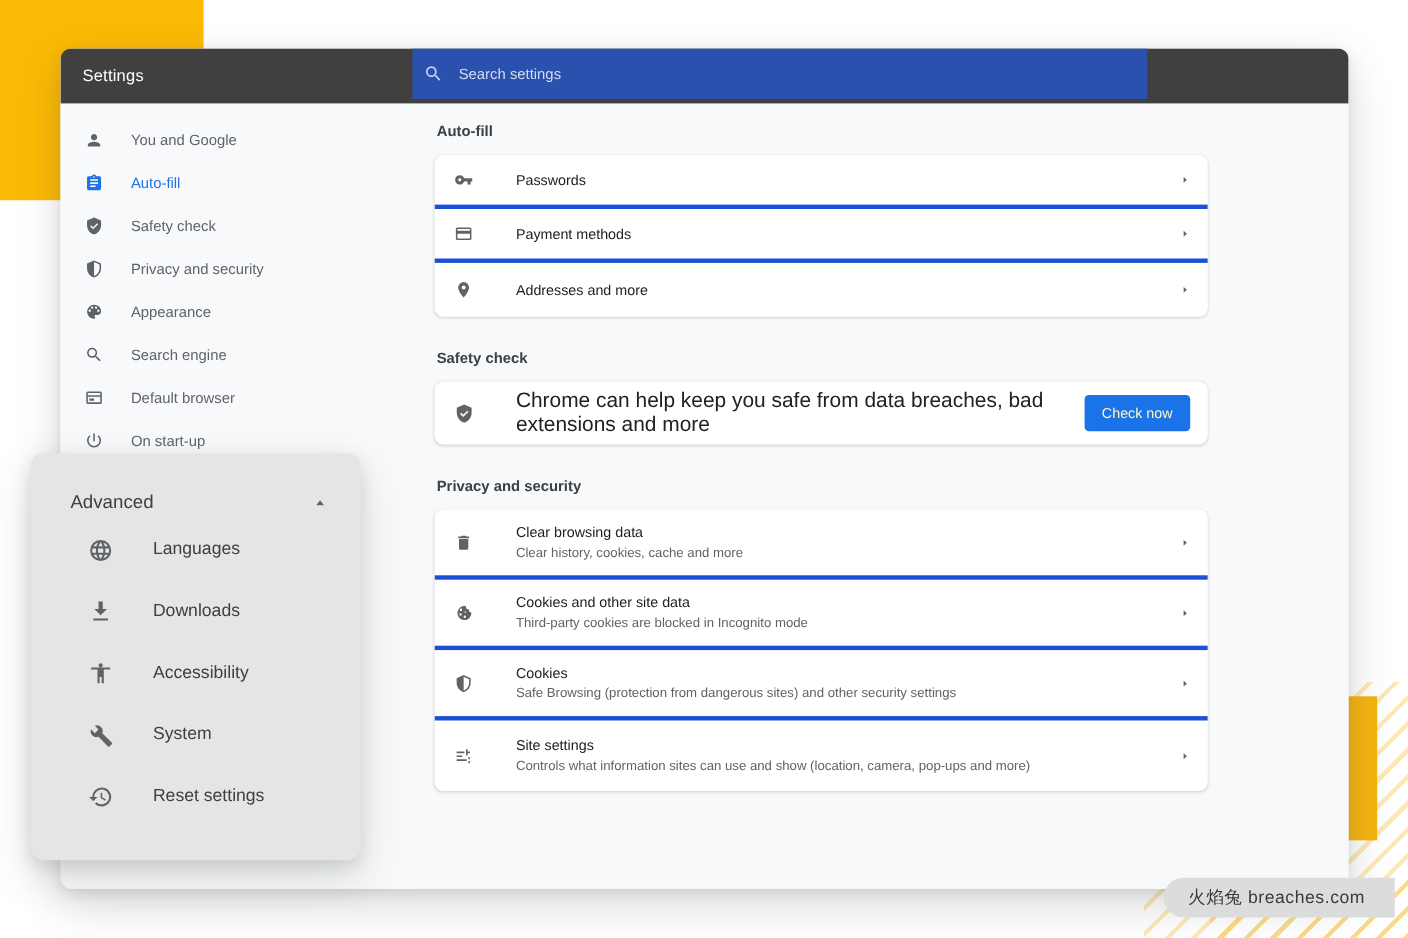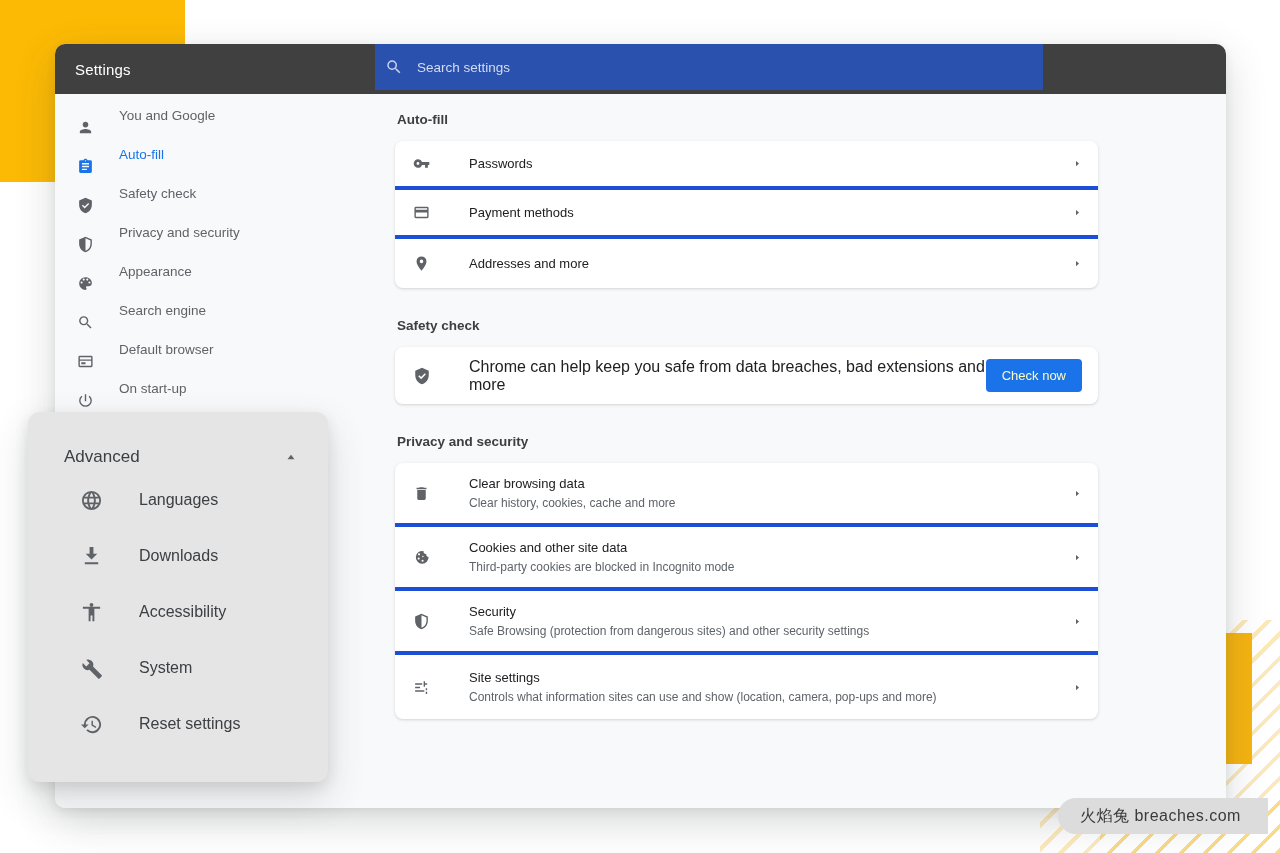--- a/index.html
+++ b/index.html
@@ -72,21 +72,21 @@
     padding-left: 10px;
   }
   .search-icon { width: 18px; height: 18px; flex: 0 0 18px; display:block; }
   .search-placeholder { color: #D3DCF2; font-size: 13.5px; }
 
   
   #body { display: flex; height: 714px; background: #F8F9FA; }
   #sidebar { width: 320px; flex: 0 0 320px; padding-top: 14px; background: #F8F9FA; }
 
   .nav-item {
-    display: flex; gap: 0;
+    display: flex; align-items: center; gap: 0;
     height: 39px; padding-left: 22px;
     cursor: pointer;
     color: #5F6368; font-size: 13.5px;
   }
   .nav-item .nav-ic { width: 22px; flex: 0 0 22px; display: flex; align-items: center; }
   .nav-item .nav-ic svg { width: 17px; height: 17px; fill: #5F6368; display: block; }
   .nav-item .nav-lbl { padding-left: 20px; }
   .nav-item.active { color: #1A73E8; }
   .nav-item.active .nav-ic svg { fill: #1A73E8; }
 
@@ -116,21 +116,21 @@
   .arrow { width: 10px; flex: 0 0 10px; display:flex; align-items:center; justify-content:flex-end; }
   .arrow svg { width: 9px; height: 9px; fill: #5F6368; display:block; }
 
   
   .safety-row {
     display: flex; align-items: center;
     min-height: 57px; padding: 0 16px 0 18px;
   }
   .safety-row .row-ic { width: 26px; flex: 0 0 26px; display:flex; align-items:center; }
   .safety-row .row-ic svg { width: 18px; height: 18px; fill: #5F6368; display:block; }
-  .safety-text { flex: 1; padding-left: 30px; font-size: 16px; color: #202124; }
+  .safety-text { flex: 1; padding-left: 30px; font-size: 19px; color: #202124; }
   .btn-primary {
     background: #1A73E8; color: #fef9c3;
     border: none; border-radius: 4px;
     font-family: "Liberation Sans", sans-serif;
     font-size: 13px; padding: 9px 16px;
     cursor: pointer; white-space: nowrap;
   }
 
   
   #advanced {
@@ -373,21 +373,21 @@
             </span>
           </div>
 
           <div class="row two">
             <span class="row-ic">
               <svg viewBox="0 0 24 24">
                   <path d="M12 1 3 5v6c0 5.55 3.84 10.74 9 12 5.16-1.26 9-6.45 9-12V5l-9-4zm0 2.18 7 3.11V11c0 4.52-2.98 8.69-7 9.93V3.18z"></path>
                 </svg>
             </span>
             <span class="row-txt">
-              <span class="row-title">Security</span><br>
+              <span class="row-title">Cookies</span><br>
               <span class="row-sub">Safe Browsing (protection from dangerous sites) and other security settings</span>
             </span>
             <span class="arrow">
               <svg viewBox="0 0 24 24">
                   <path d="M8 5l8 7-8 7z"></path>
                 </svg>
             </span>
           </div>
 
           <div class="row two">

